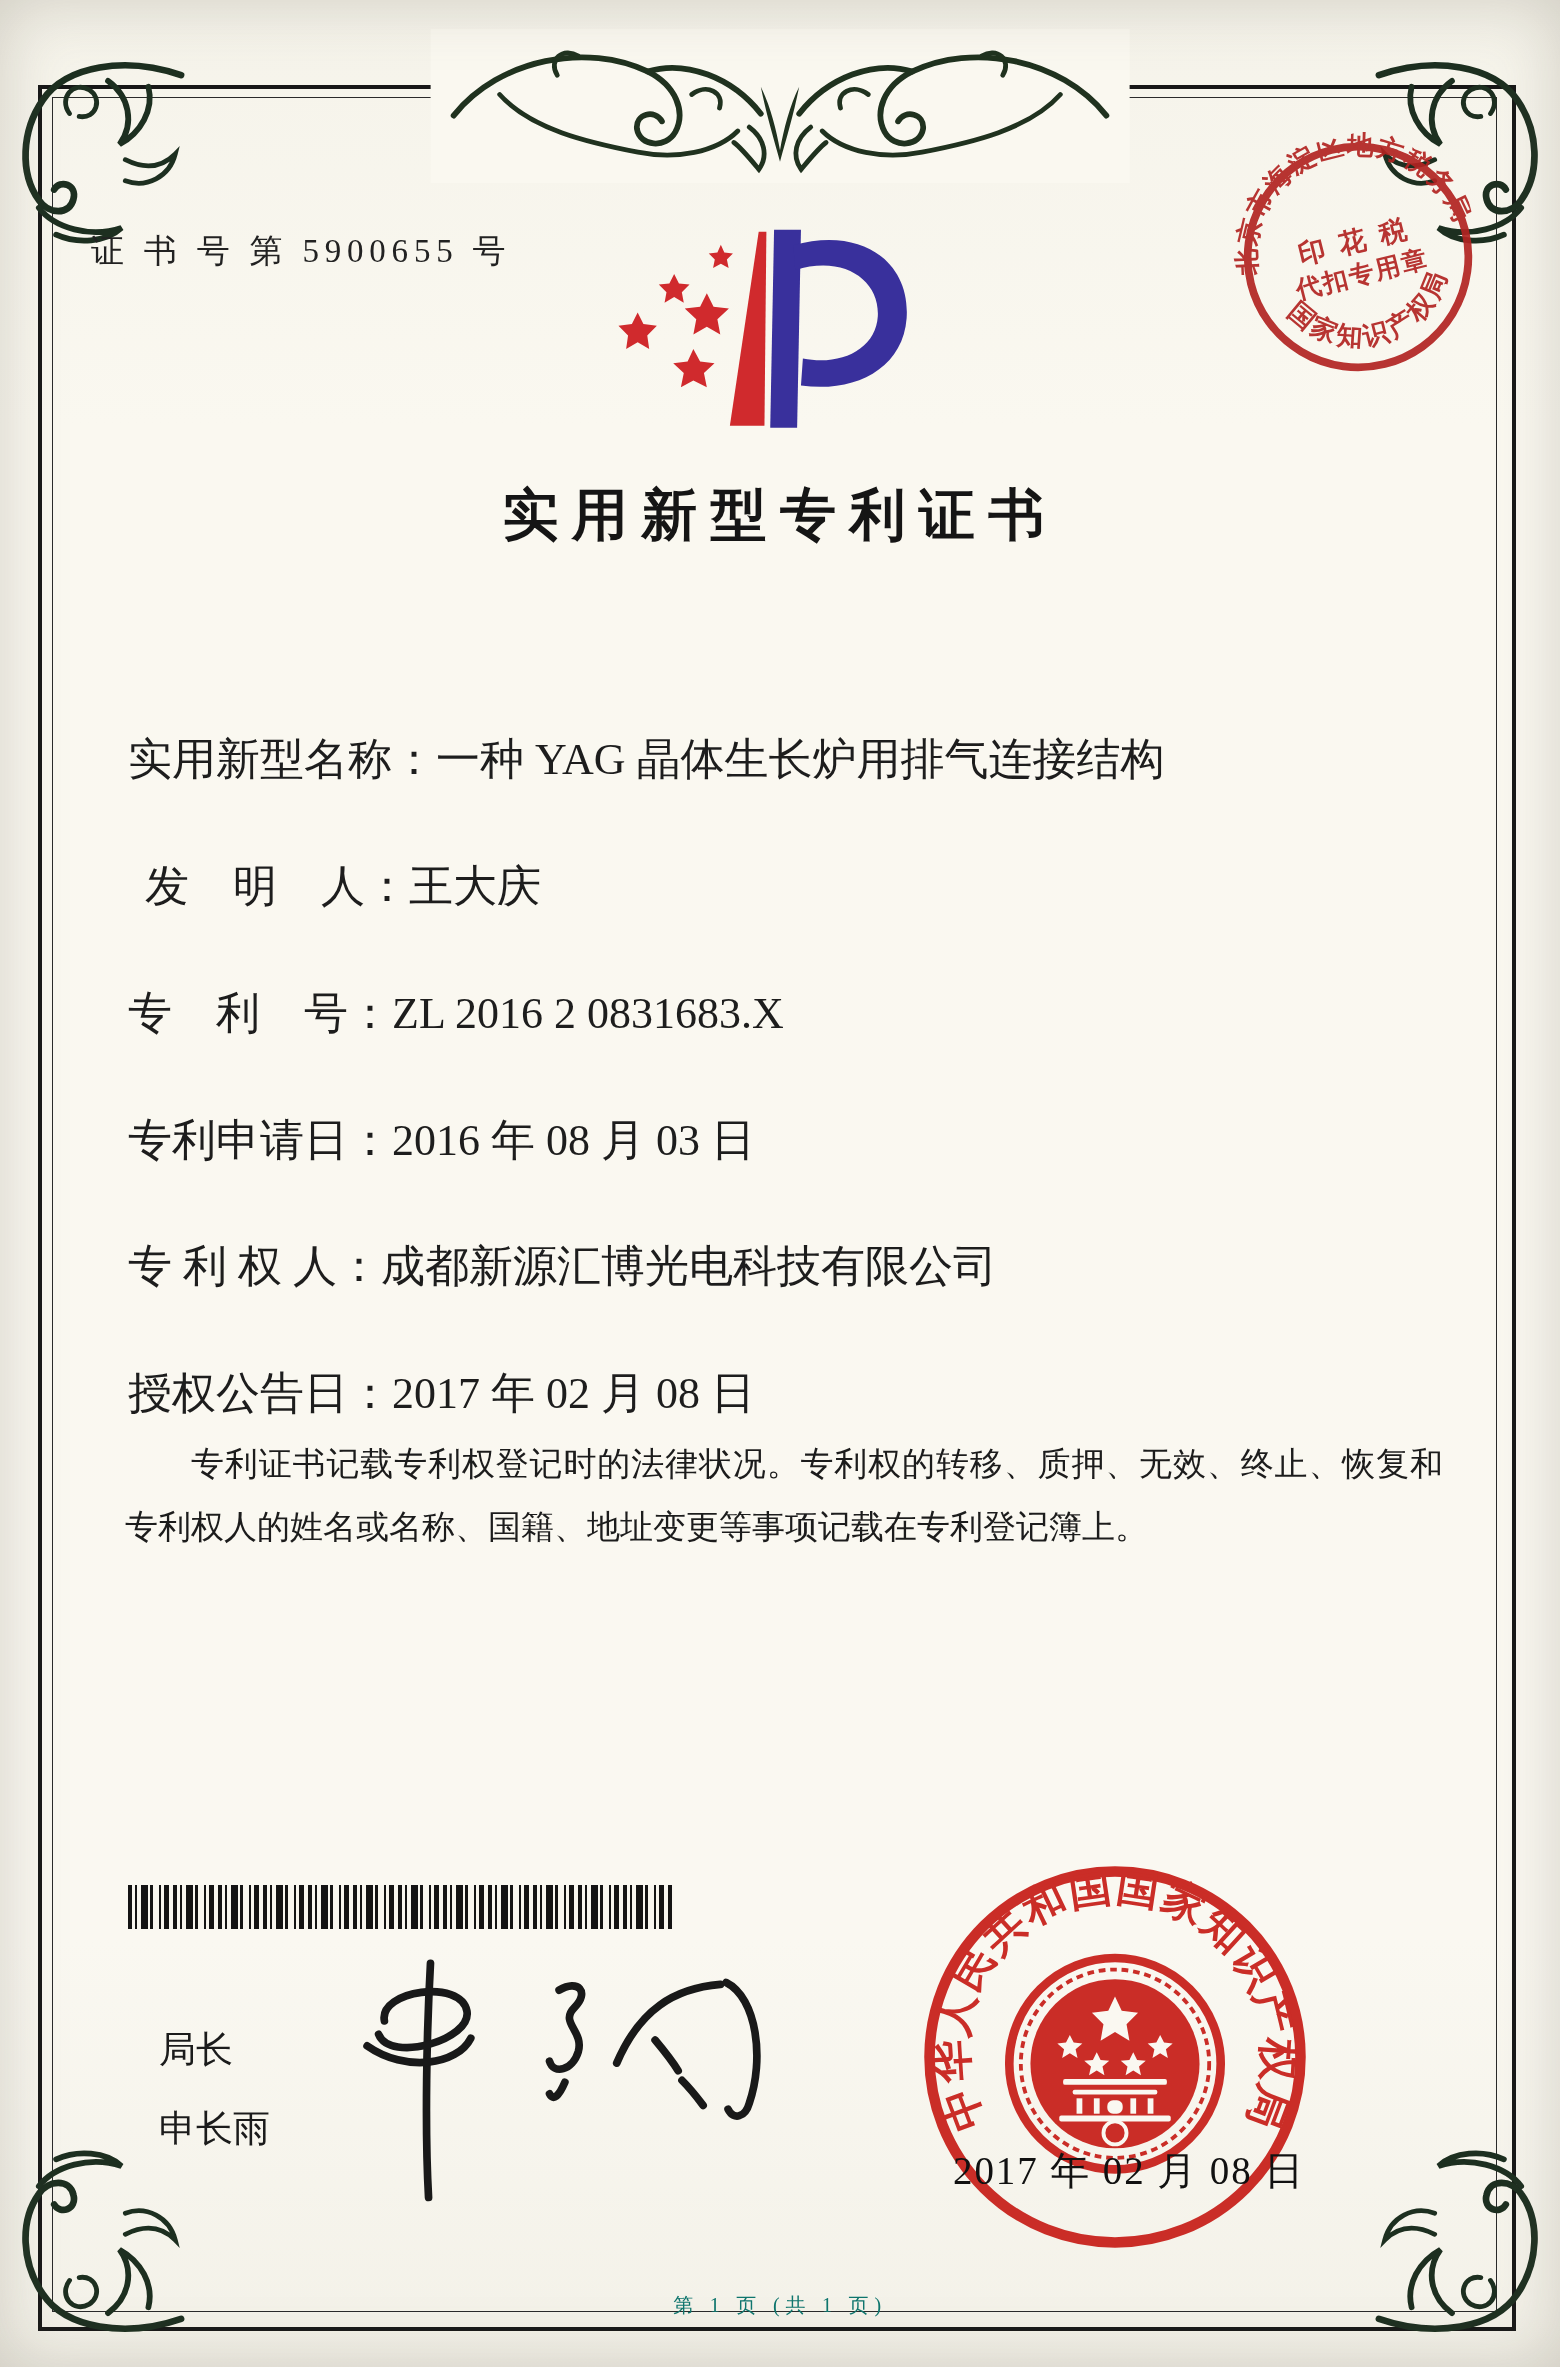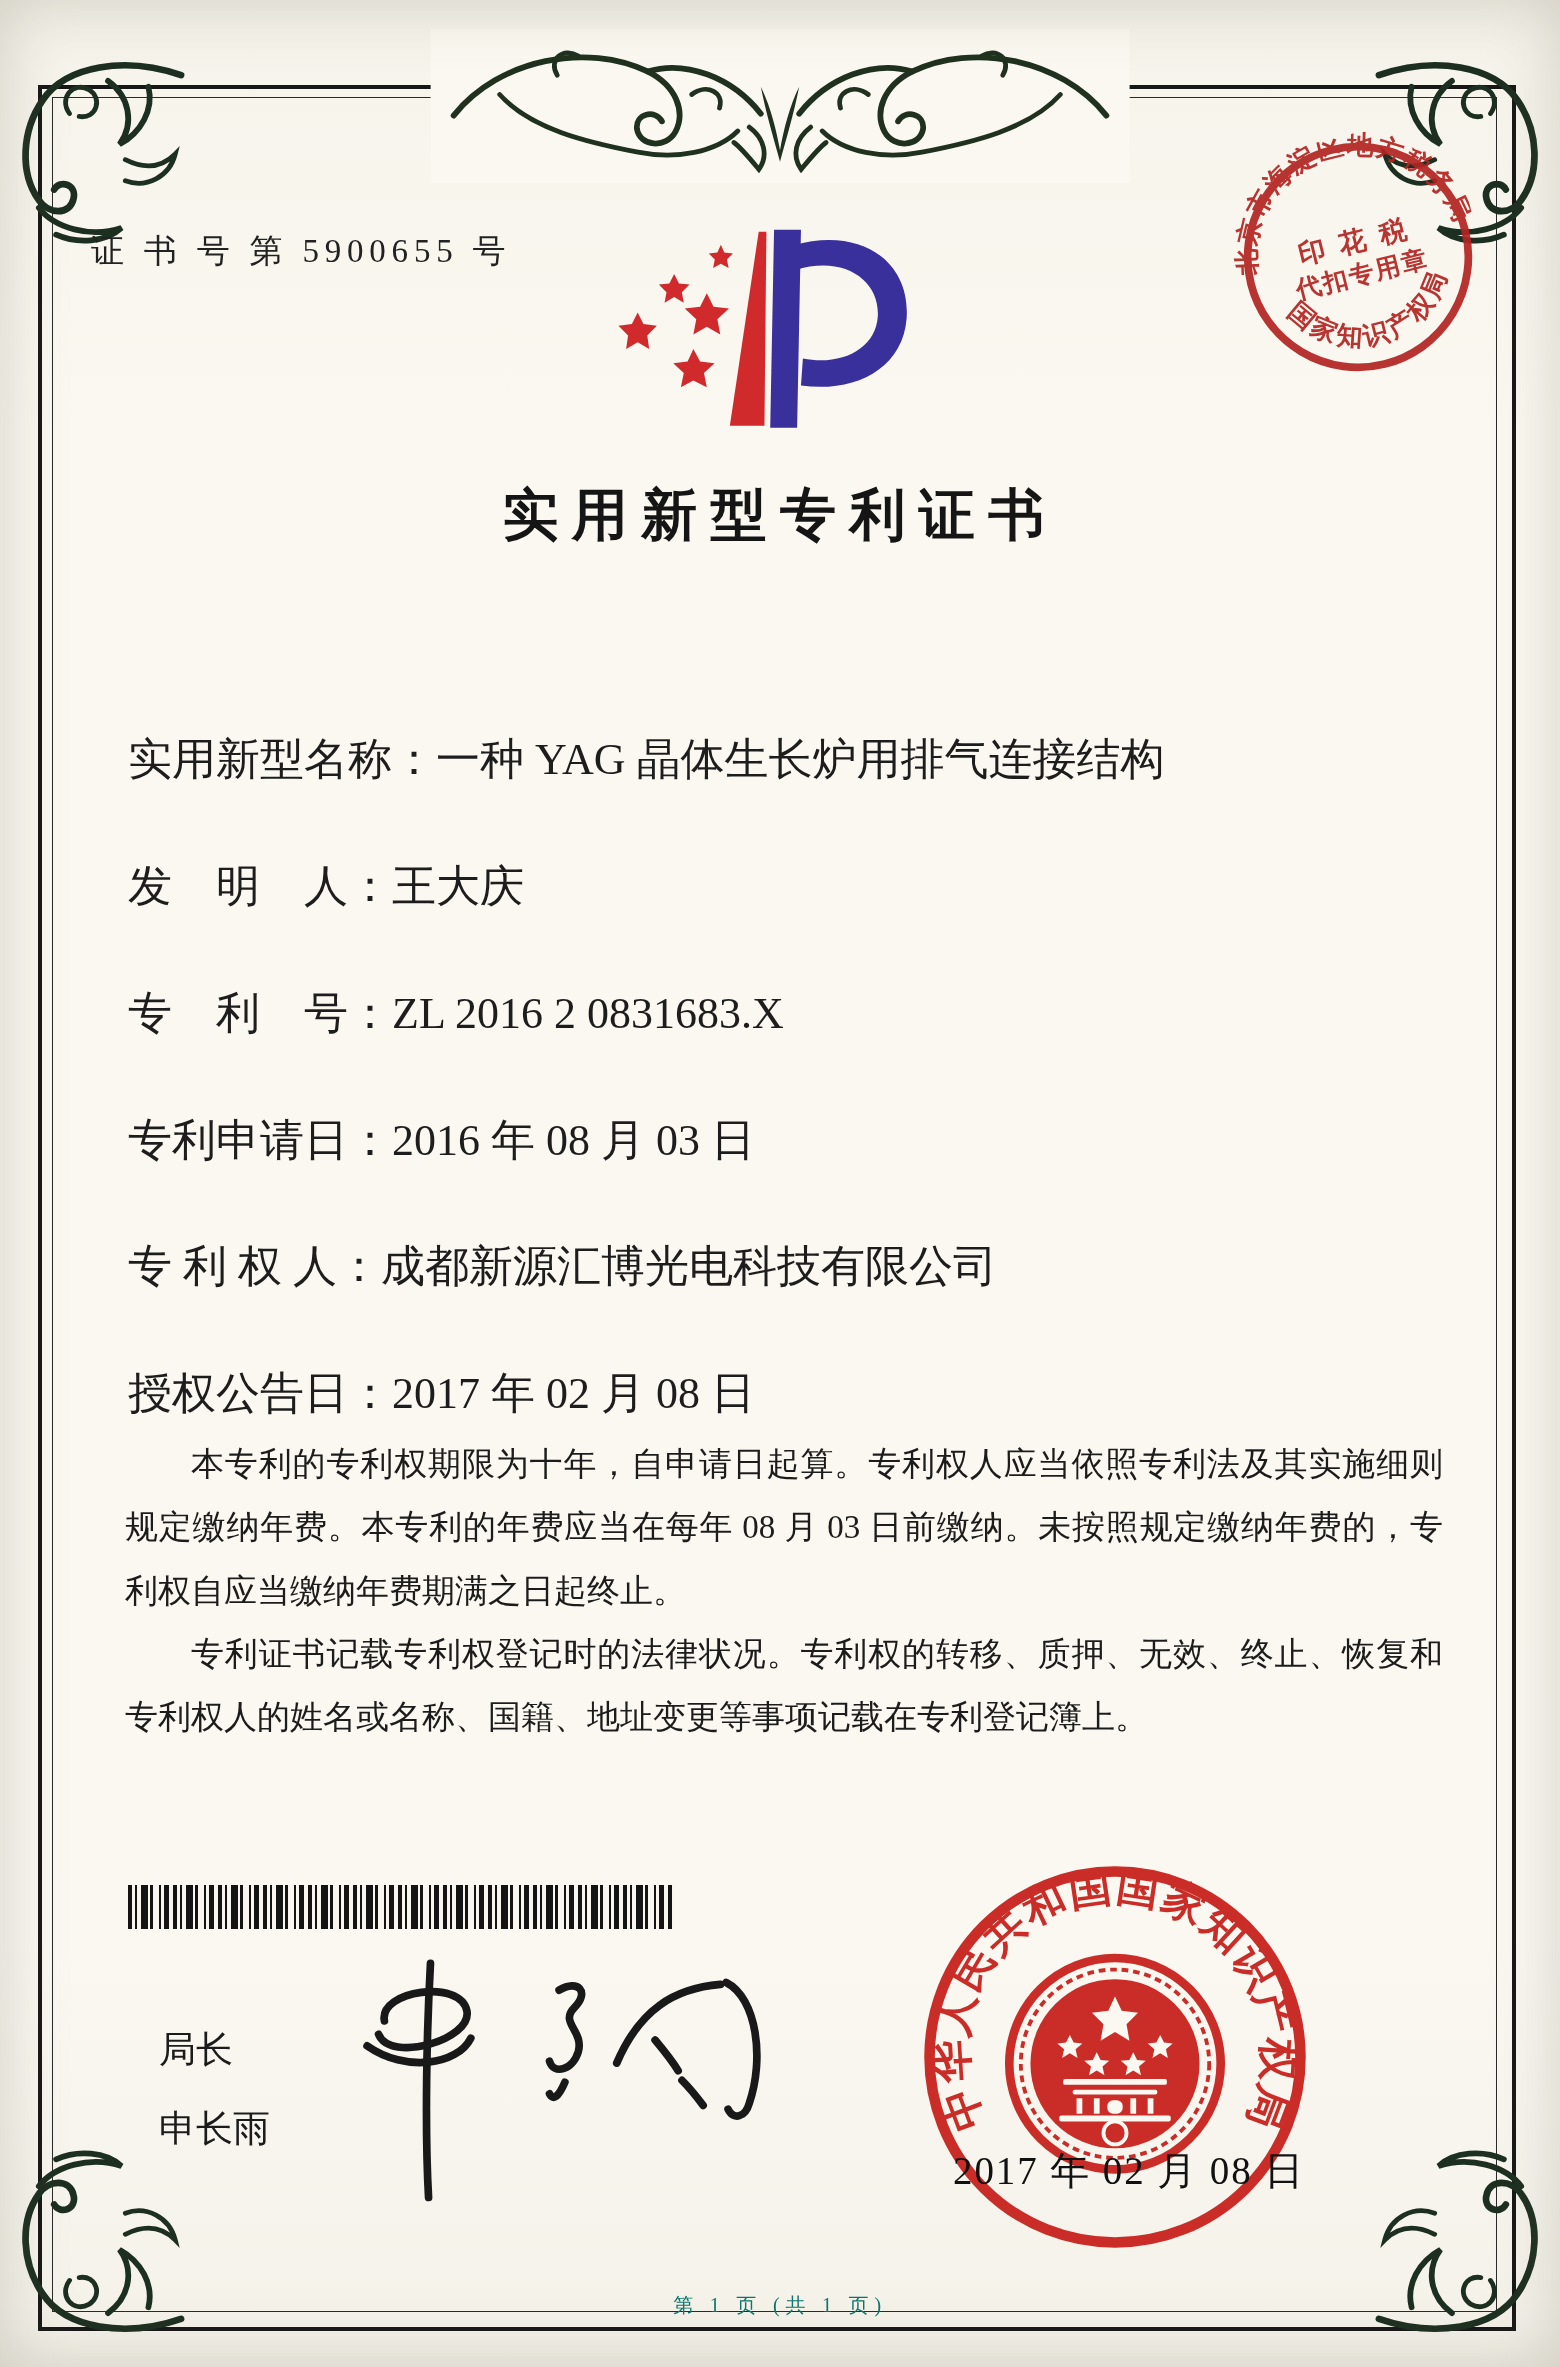--- a/index.html
+++ b/index.html
@@ -18,21 +18,21 @@
   .corner.bl{left:9.6px;bottom:27px;transform:scaleY(-1);}
   .corner.br{right:9.6px;bottom:27px;transform:scale(-1,-1);}
   .top-ornament{position:absolute;left:50%;top:29px;transform:translateX(-50%);z-index:2;background:#faf8f0;padding:0 13.4px;}
   
   .cert-no{position:absolute;left:91px;top:229px;font-size:33px;letter-spacing:5.8px;color:#222;z-index:3;}
   .tax-stamp{position:absolute;left:1237px;top:136px;width:242px;height:242px;transform:rotate(-14deg);z-index:3;opacity:.92;}
   .logo{position:absolute;left:605px;top:223px;width:317px;height:223px;z-index:3;}
   .title{position:absolute;left:0;top:478px;width:100%;text-align:center;font-size:56px;font-weight:700;letter-spacing:13.4px;color:#151515;z-index:3;}
   
   .field{position:absolute;left:128px;font-size:44px;color:#1d1d1d;white-space:nowrap;z-index:3;}
-  .f0{top:730px;} .f1{top:857px;} .f2{top:984px;font-family:"Liberation Serif",serif;}
+  .f0{top:730px;} .f1{top:857px;margin-left:17px;} .f2{top:984px;font-family:"Liberation Serif",serif;}
   .f3{top:1111px;} .f4{top:1237px;} .f5{top:1364px;}
   
   .paras{position:absolute;left:125px;top:1433px;width:1318px;font-size:33px;line-height:1.92;text-align:justify;color:#1c1c1c;z-index:3;}
   .paras p{margin:0;text-indent:2em;}
   
   .barcode{position:absolute;left:128px;top:1885px;width:546px;height:44px;z-index:3;
     background:repeating-linear-gradient(90deg,
       #141414 0 3.8px,#f8f6ef 3.8px 6.7px,
       #141414 6.7px 8.6px,#f8f6ef 8.6px 13.4px,
       #141414 13.4px 20px,#f8f6ef 20px 22px,
@@ -130,21 +130,20 @@
 <div class="title">实用新型专利证书</div>
 
 <div class="field f0"><span>实用新型名称</span><span>：</span><span>一种 YAG 晶体生长炉用排气连接结构</span></div>
 <div class="field f1"><span>发　明　人</span><span>：</span><span>王大庆</span></div>
 <div class="field f2"><span>专　利　号</span><span>：</span><span>ZL 2016 2 0831683.X</span></div>
 <div class="field f3"><span>专利申请日</span><span>：</span><span>2016 年 08 月 03 日</span></div>
 <div class="field f4"><span>专 利 权 人</span><span>：</span><span>成都新源汇博光电科技有限公司</span></div>
 <div class="field f5"><span>授权公告日</span><span>：</span><span>2017 年 02 月 08 日</span></div>
 
 <div class="paras">
-  <p>本专利的专利权期限为十年，自申请日起算。专利权人应当依照专利法及其实施细则规定缴纳年费。本专利的年费应当在每年 08 月 03 日前缴纳。未按照规定缴纳年费的，专利权自应当缴纳年费期满之日起终止。</p>
   <p>专利证书记载专利权登记时的法律状况。专利权的转移、质押、无效、终止、恢复和专利权人的姓名或名称、国籍、地址变更等事项记载在专利登记簿上。</p>
 </div>
 
 <div class="barcode"></div>
 <div class="signer-title">局长</div>
 <div class="signer-name">申长雨</div>
 
 <svg class="signature" viewBox="0 0 510 300">
   <g fill="none" stroke="#191919" stroke-width="8" stroke-linecap="round">
     <path d="M118,18 C114,90 112,190 116,262"></path>

